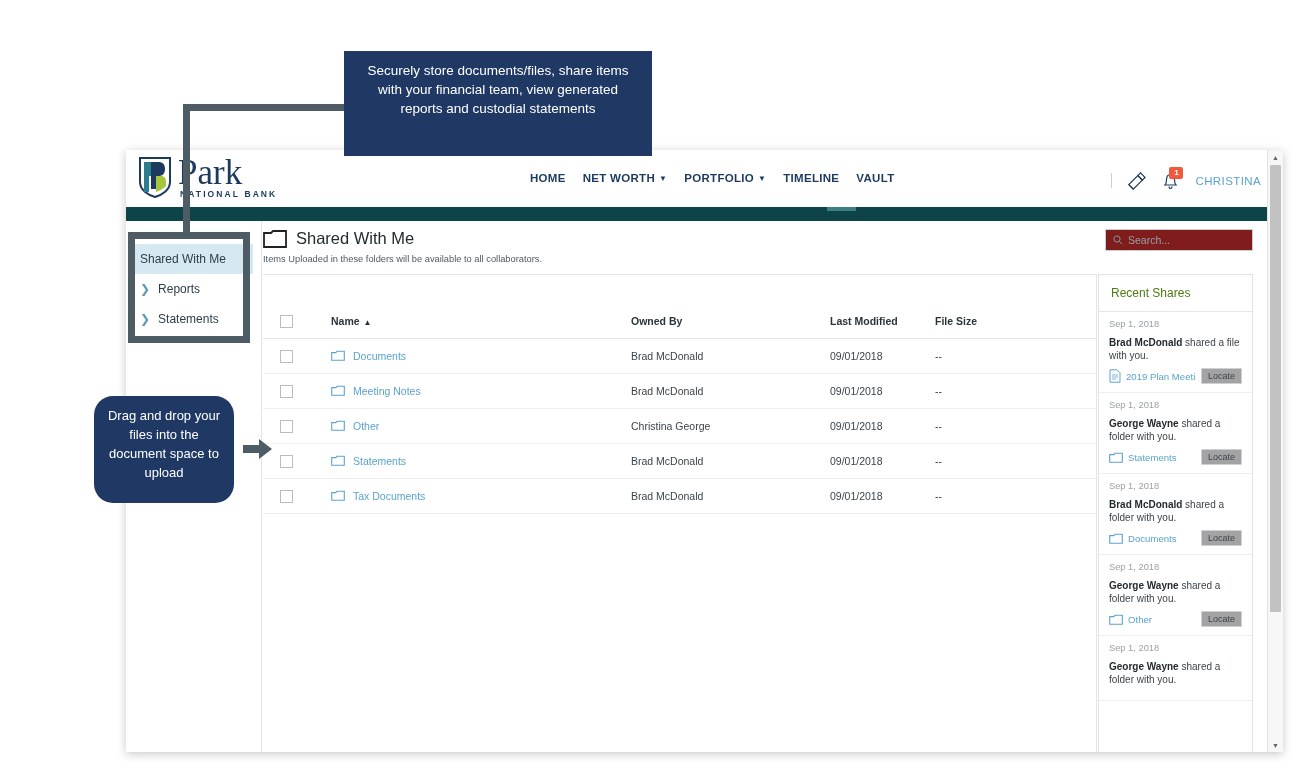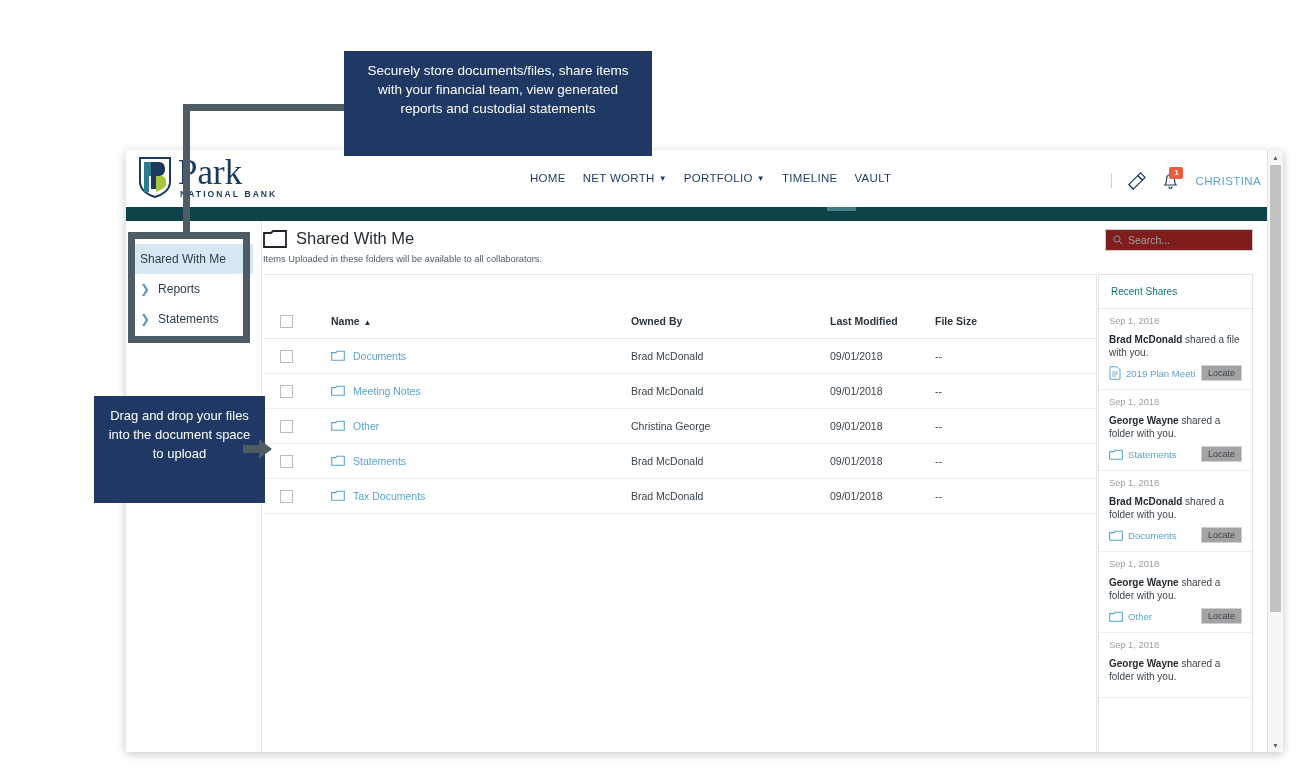--- a/index.html
+++ b/index.html
@@ -72,21 +72,21 @@
   .main-nav {
     position: absolute;
     left: 404px;
     top: 22px;
     display: flex;
     gap: 17px;
     align-items: center;
   }
   .nav-item {
     font-size: 11.5px;
-    font-weight: 400;
+    font-weight: 700;
     color: #1c3a5e;
     letter-spacing: 0.3px;
     white-space: nowrap;
     cursor: pointer;
     display: flex;
     align-items: center;
     gap: 4px;
     padding-bottom: 2px;
   }
   .caret {
@@ -317,22 +317,22 @@
     right: 30px;
     top: 53px;
     width: 155px;
     bottom: -22px;
     border: 1px solid #e0e3e6;
     background: #fff;
     overflow: hidden;
     box-sizing: border-box;
   }
   .recent-head {
-    font-size: 10px;
-    color: #0f766e;
+    font-size: 12px;
+    color: #4d7c0f;
     padding: 11px 12px 11px 12px;
     border-bottom: 1px solid #e4e6e8;
   }
   .share {
     padding: 7px 10px 8px 10px;
     border-bottom: 1px solid #eceef0;
   }
   .share-date {
     font-size: 9.3px;
     color: #9aa1a8;
@@ -409,23 +409,24 @@
     padding: 10px 12px;
     box-sizing: border-box;
     z-index: 40;
   }
   #callout-vault {
     left: 344px; top: 51px;
     width: 308px; height: 105px;
   }
   #callout-drag {
     left: 94px; top: 396px;
-    width: 171px; height: 107px;
+    width: 140px; height: 107px;
     font-size: 13px;
     line-height: 19px;
+    border-radius: 19px;
   }
   .leader-line {
     position: absolute;
     background: #4e5c66;
     z-index: 30;
   }
   #leader-vertical {
     left: 183px; top: 104px;
     width: 7px; height: 128px;
   }

